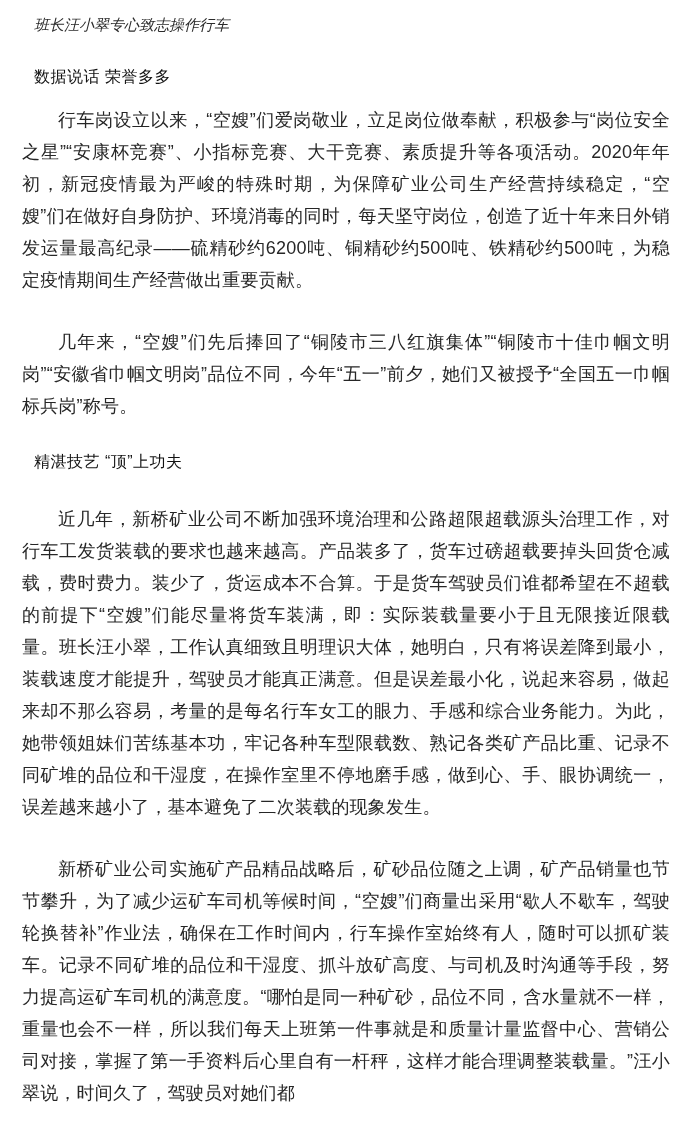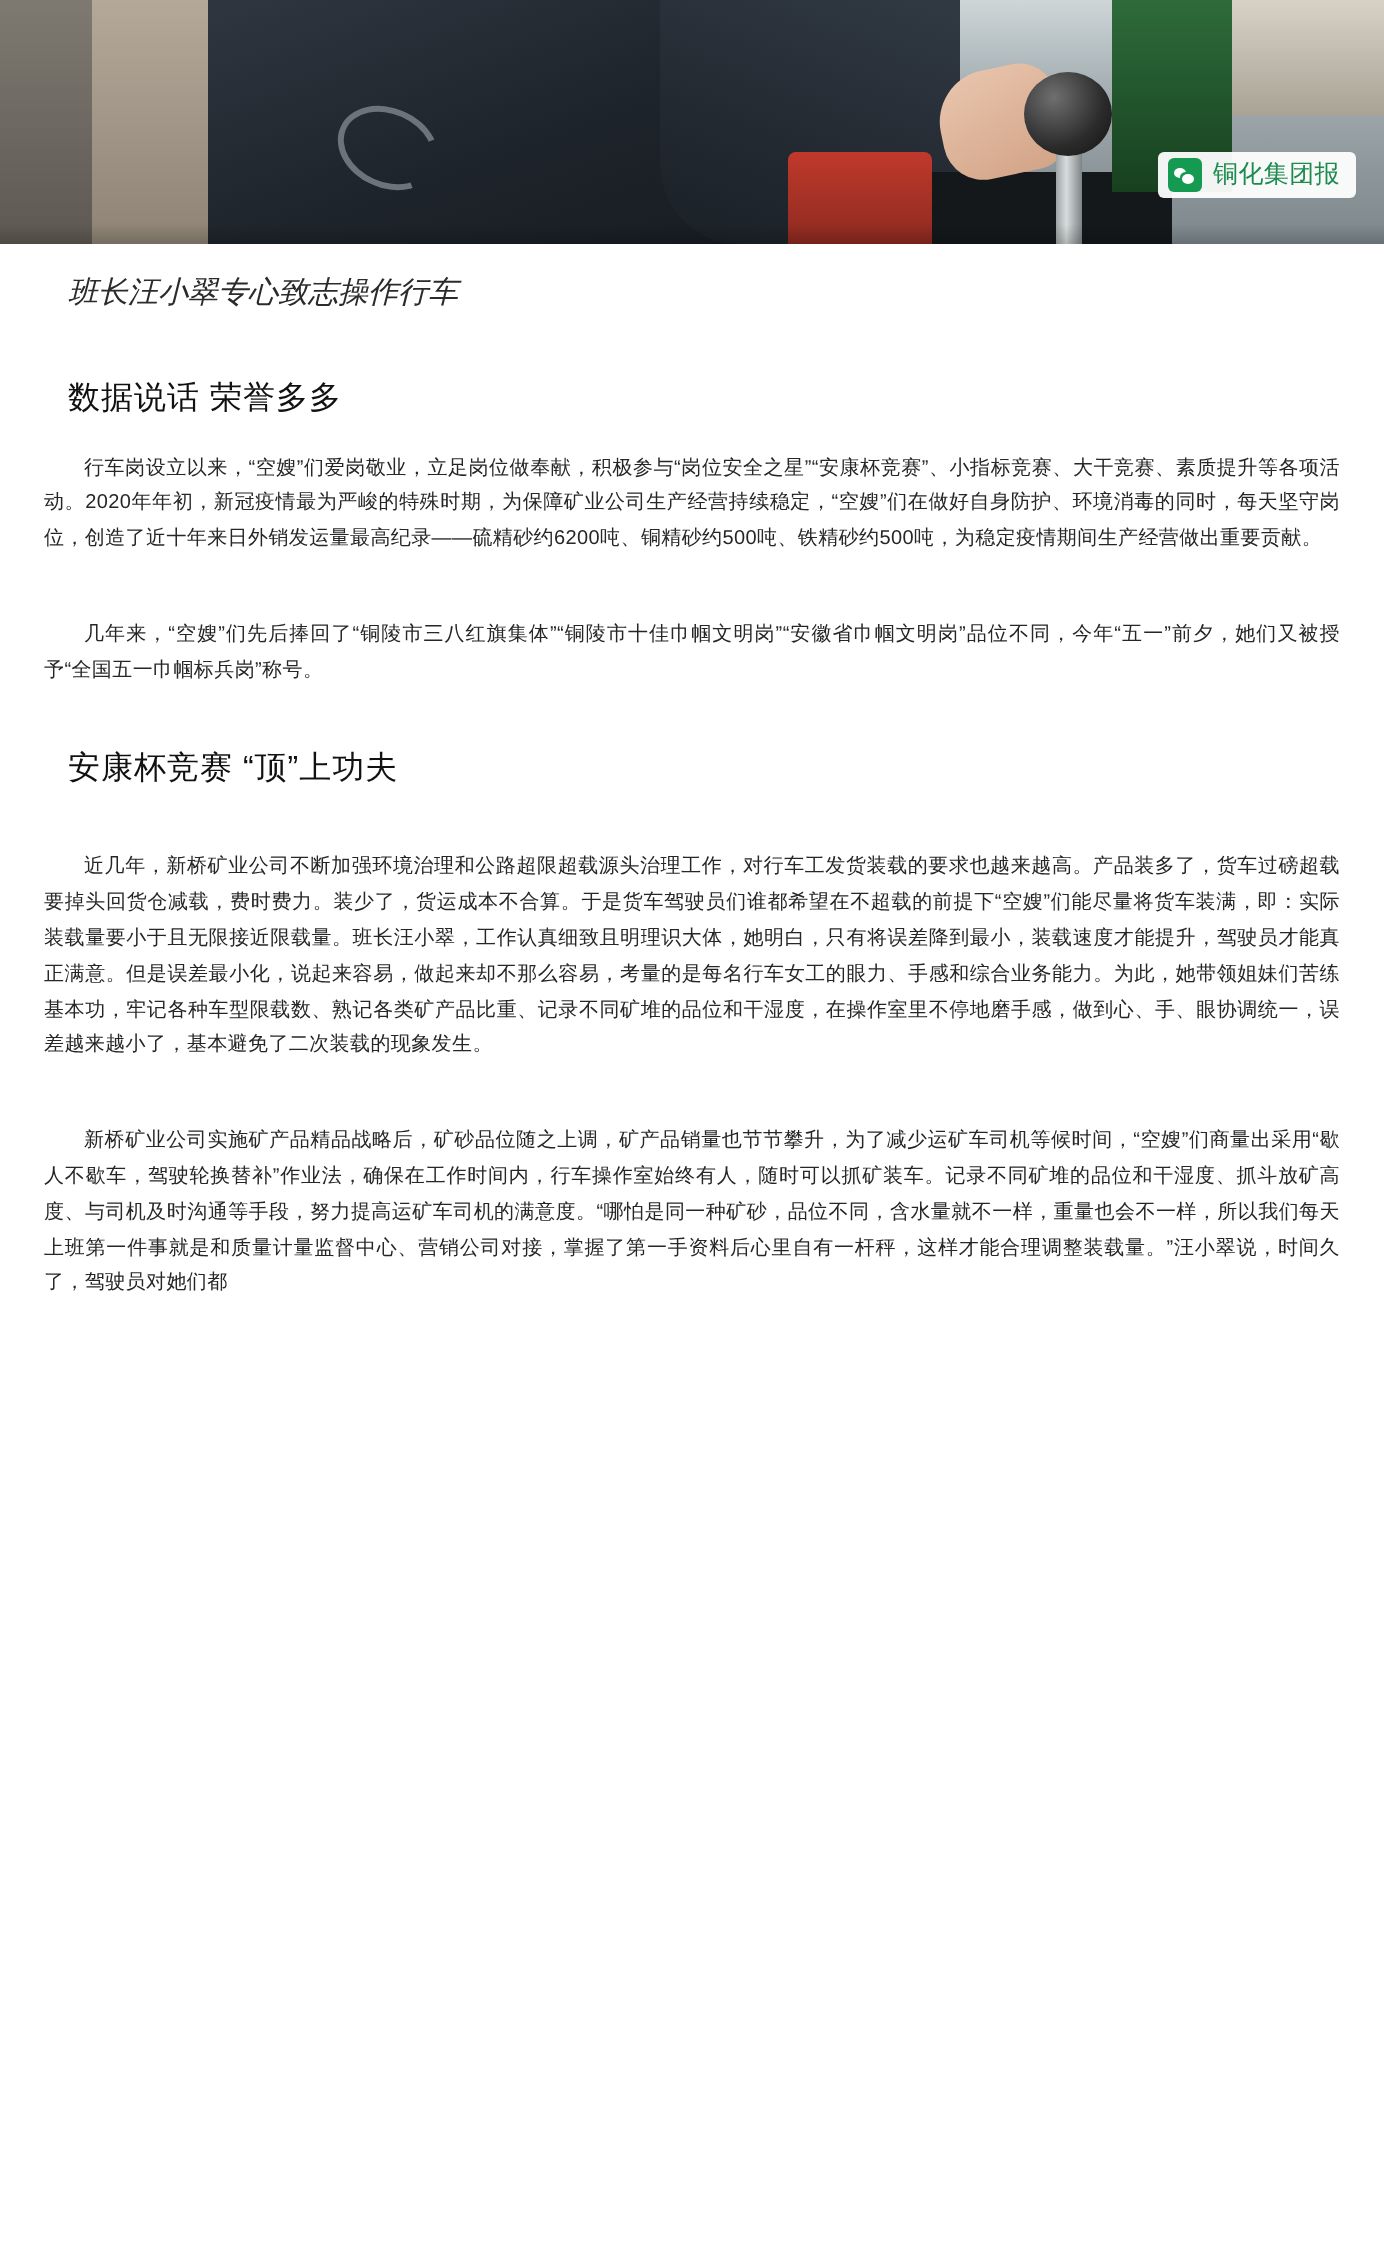--- a/index.html
+++ b/index.html
@@ -187,62 +187,41 @@
   }
   .section-title {
     margin: 30px 0 0 12px;
     font-size: 16px;
     font-weight: normal;
     color: #111;
     letter-spacing: 0.5px;
   }
   .para {
     margin: 30px 0 0 0;
-    font-size: 10px;
+    font-size: 18px;
     line-height: 1.78;
     color: #262626;
     text-align: justify;
     text-indent: 2em;
     letter-spacing: 0.2px;
   }
   .para:first-of-type { margin-top: 16px; }
 </style>
 </head>
 <body>
 
 <div class="page">
 
-  <div class="hero">
-    <div class="hero-bg"></div>
-    <div class="hero-left-dark"></div>
-    <div class="hero-left-panel"></div>
-    <div class="hero-person"></div>
-    <div class="hero-cord"></div>
-    <div class="hero-person-shoulder"></div>
-    <div class="hero-red"></div>
-    <div class="hero-black-panel"></div>
-    <div class="hero-hand"></div>
-    <div class="hero-lever-rod"></div>
-    <div class="hero-lever-knob"></div>
-    <div class="hero-green"></div>
-    <div class="hero-green2"></div>
-    <div class="hero-bottom-shade"></div>
-
-    <div class="account-badge">
-      <span class="account-logo"></span>
-      <span class="account-name">铜化集团报</span>
-    </div>
-  </div>
 
   <div class="content">
 
     <div class="caption">班长汪小翠专心致志操作行车</div>
 
     <div class="section-title">数据说话 荣誉多多</div>
     <p class="para">行车岗设立以来，“空嫂”们爱岗敬业，立足岗位做奉献，积极参与“岗位安全之星”“安康杯竞赛”、小指标竞赛、大干竞赛、素质提升等各项活动。2020年年初，新冠疫情最为严峻的特殊时期，为保障矿业公司生产经营持续稳定，“空嫂”们在做好自身防护、环境消毒的同时，每天坚守岗位，创造了近十年来日外销发运量最高纪录——硫精砂约6200吨、铜精砂约500吨、铁精砂约500吨，为稳定疫情期间生产经营做出重要贡献。</p>
     <p class="para">几年来，“空嫂”们先后捧回了“铜陵市三八红旗集体”“铜陵市十佳巾帼文明岗”“安徽省巾帼文明岗”品位不同，今年“五一”前夕，她们又被授予“全国五一巾帼标兵岗”称号。</p>
 
-    <div class="section-title">安康杯竞赛 “顶”上功夫</div>
+    <div class="section-title">精湛技艺 “顶”上功夫</div>
     <p class="para">近几年，新桥矿业公司不断加强环境治理和公路超限超载源头治理工作，对行车工发货装载的要求也越来越高。产品装多了，货车过磅超载要掉头回货仓减载，费时费力。装少了，货运成本不合算。于是货车驾驶员们谁都希望在不超载的前提下“空嫂”们能尽量将货车装满，即：实际装载量要小于且无限接近限载量。班长汪小翠，工作认真细致且明理识大体，她明白，只有将误差降到最小，装载速度才能提升，驾驶员才能真正满意。但是误差最小化，说起来容易，做起来却不那么容易，考量的是每名行车女工的眼力、手感和综合业务能力。为此，她带领姐妹们苦练基本功，牢记各种车型限载数、熟记各类矿产品比重、记录不同矿堆的品位和干湿度，在操作室里不停地磨手感，做到心、手、眼协调统一，误差越来越小了，基本避免了二次装载的现象发生。</p>
     <p class="para">新桥矿业公司实施矿产品精品战略后，矿砂品位随之上调，矿产品销量也节节攀升，为了减少运矿车司机等候时间，“空嫂”们商量出采用“歇人不歇车，驾驶轮换替补”作业法，确保在工作时间内，行车操作室始终有人，随时可以抓矿装车。记录不同矿堆的品位和干湿度、抓斗放矿高度、与司机及时沟通等手段，努力提高运矿车司机的满意度。“哪怕是同一种矿砂，品位不同，含水量就不一样，重量也会不一样，所以我们每天上班第一件事就是和质量计量监督中心、营销公司对接，掌握了第一手资料后心里自有一杆秤，这样才能合理调整装载量。”汪小翠说，时间久了，驾驶员对她们都</p>
 
   </div>
 </div>
 
 </body></html>

